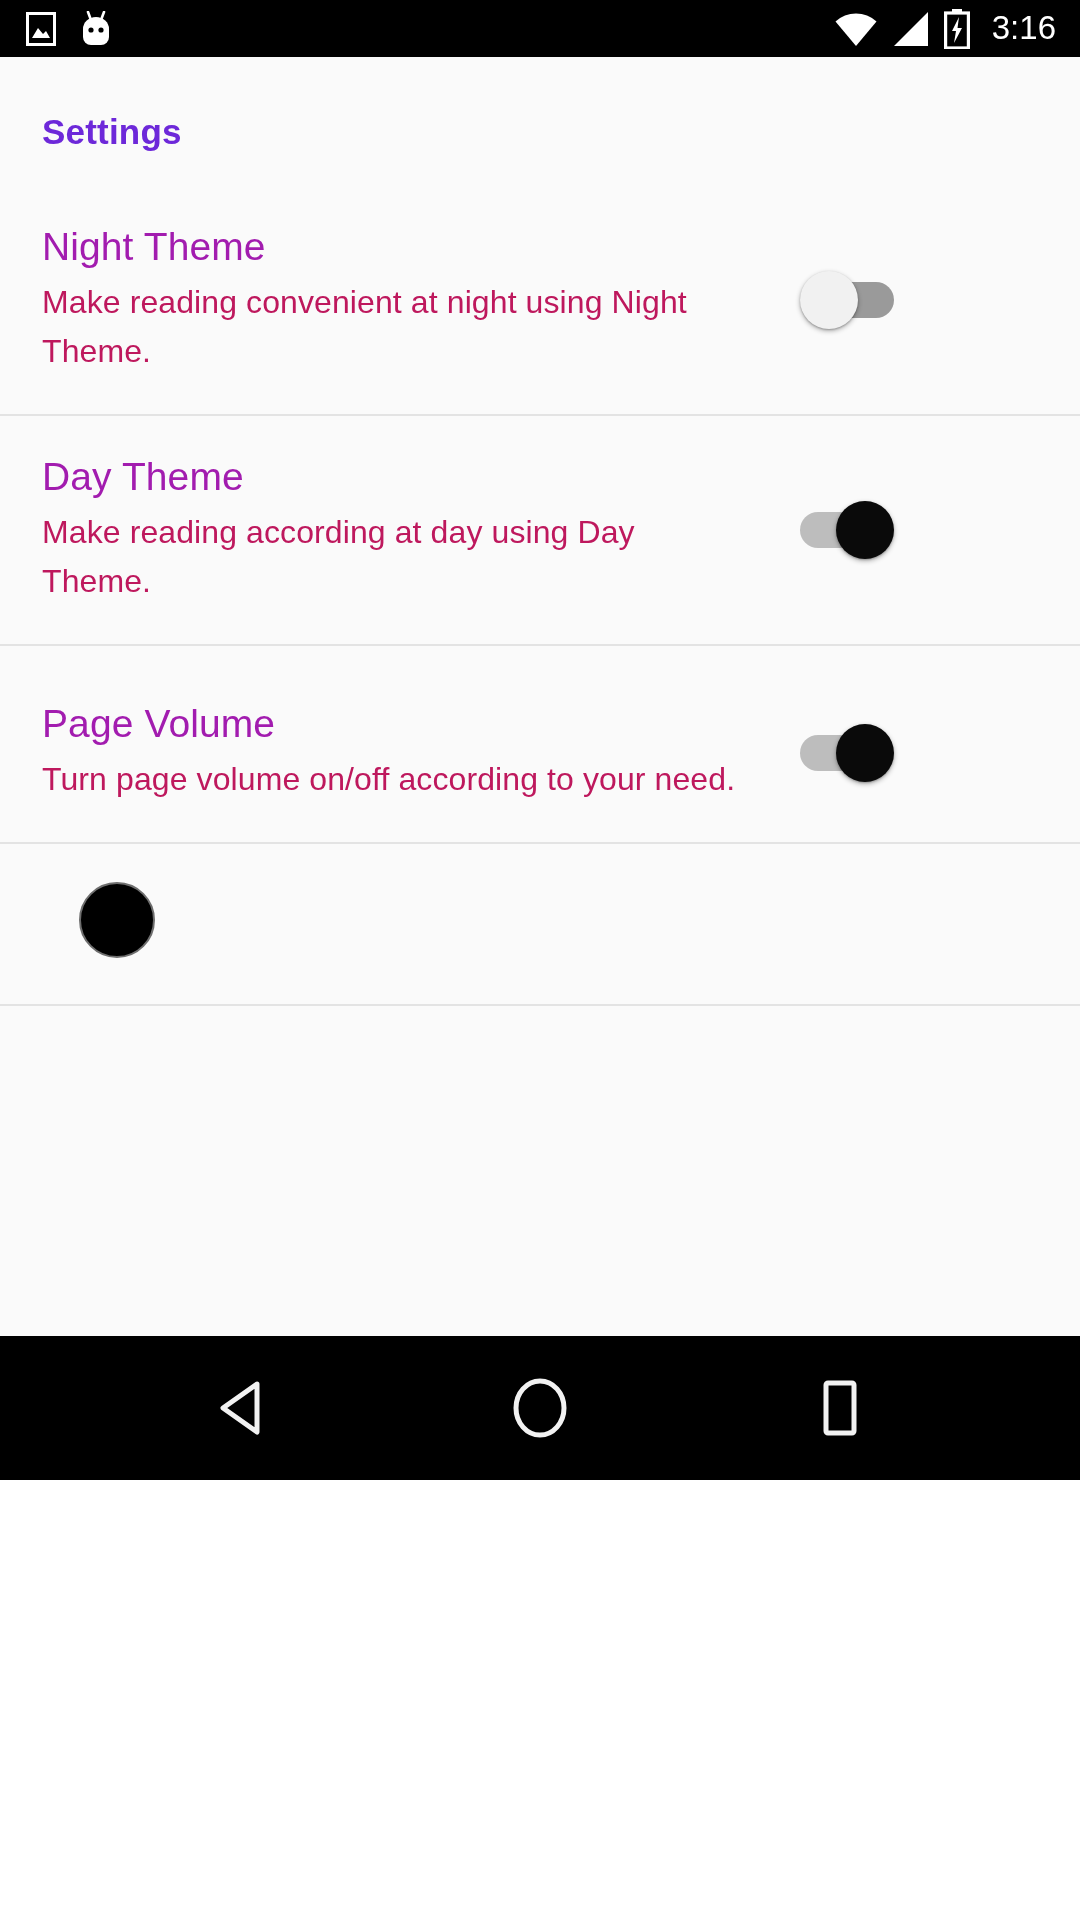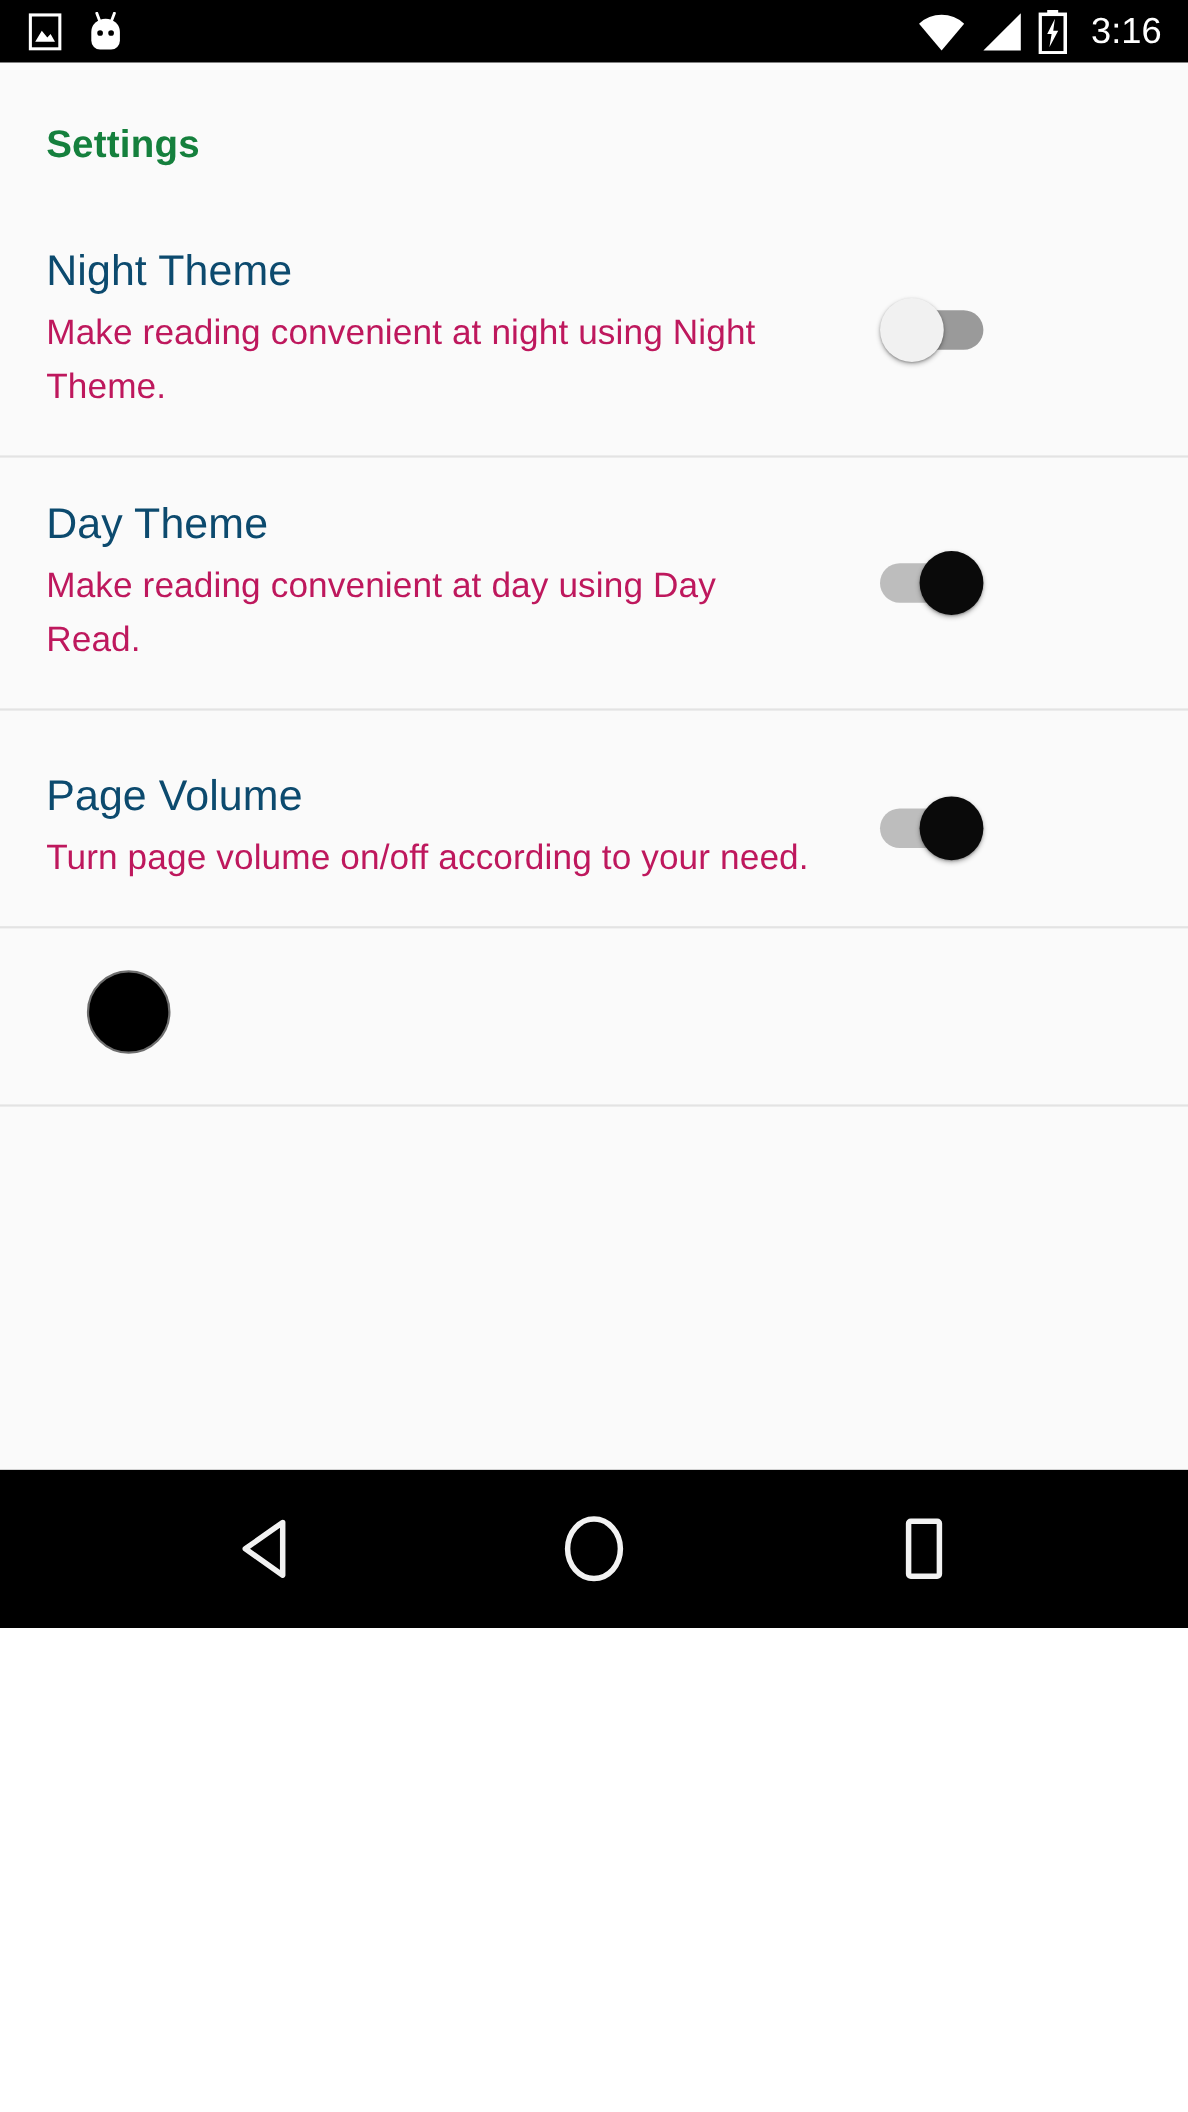--- a/index.html
+++ b/index.html
@@ -59,21 +59,21 @@
   
   .content {
     flex: 1 1 auto;
     background: #fafafa;
     overflow: hidden;
     position: relative;
   }
   .page-title {
     font-size: 35px;
     font-weight: bold;
-    color: #15803d;
+    color: #6d28d9;
     padding: 57px 0 0 42px;
     letter-spacing: 0.2px;
     line-height: 35px;
   }
 
   .settings-list {
     margin-top: 45px;
   }
   .row {
     display: flex;
@@ -83,21 +83,21 @@
     min-height: 100px;
     position: relative;
   }
   .row-text {
     flex: 1 1 auto;
     padding-right: 30px;
     max-width: 700px;
   }
   .row-title {
     font-size: 39px;
-    color: #0c4a6e;
+    color: #a21caf;
     line-height: 46px;
     letter-spacing: 0.1px;
     font-weight: normal;
   }
   .row-desc {
     font-size: 32px;
     color: #be185d;
     line-height: 49px;
     margin-top: 8px;
     letter-spacing: 0.1px;
@@ -253,21 +253,21 @@
             <span class="track"></span>
             <span class="thumb"></span>
           </span>
         </div>
       </div>
       <div class="divider"></div>
 
       <div class="row r2">
         <div class="row-text">
           <div class="row-title">Day Theme</div>
-          <div class="row-desc">Make reading convenient at day using Day Read.</div>
+          <div class="row-desc">Make reading according at day using Day Theme.</div>
         </div>
         <div class="row-control">
           <span class="switch on">
             <span class="track"></span>
             <span class="thumb"></span>
           </span>
         </div>
       </div>
       <div class="divider"></div>
 

